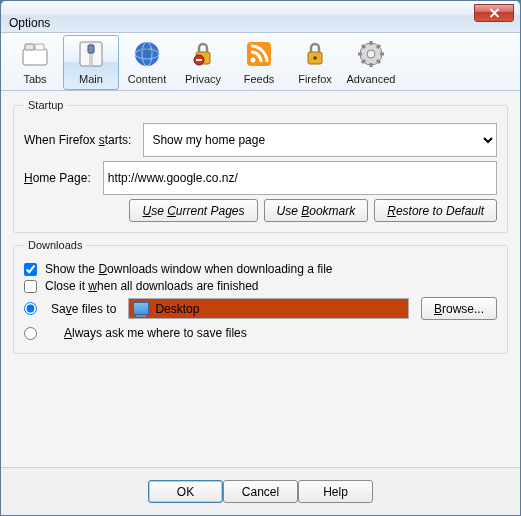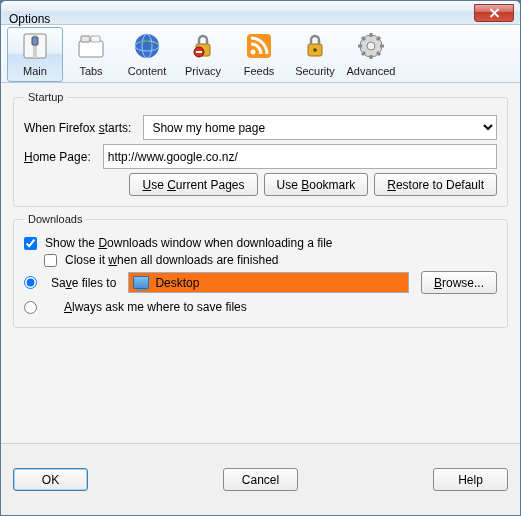--- a/index.html
+++ b/index.html
@@ -15,21 +15,21 @@
   .window {
     width: 521px;
     height: 516px;
     background: linear-gradient(to bottom, #e8f0f8 0%, #dce8f4 100%);
     border: 1px solid #5a7a9a;
     border-radius: 6px 6px 0 0;
     display: flex;
     flex-direction: column;
   }
   .titlebar {
-    height: 24px;
+    height: 32px;
     background: linear-gradient(to bottom, #f8fbfe 0%, #e4edf7 45%, #d6e4f2 46%, #e0ebf6 100%);
     border-bottom: 1px solid #b8c8d8;
     border-radius: 5px 5px 0 0;
     display: flex;
     align-items: center;
     padding: 12px 4px 0 8px;
     position: relative;
   }
   .title-text { color: #000; }
   .close-btn {
@@ -95,90 +95,89 @@
     padding: 0 4px;
     color: #1a1a1a;
   }
   .row { display: flex; align-items: center; gap: 12px; margin: 4px 0; }
   label.lbl { white-space: nowrap; }
   .underline { text-decoration: underline; }
   select.sel, input.inp {
     border: 1px solid #abadb3;
     background: #fff;
     font: inherit;
-    height: 25px;
+    height: 34px;
     padding: 1px 4px;
   }
   select.sel { flex: 1; }
   input.inp { flex: 1; }
   .btn {
     background: linear-gradient(to bottom, #fdfdfd 0%, #ebebeb 100%);
     border: 1px solid #8a8a8a;
     border-radius: 3px;
     font: inherit;
     height: 23px;
     padding: 0 12px;
     min-width: 75px;
   }
   .btn.focus {
     border: 1px solid #3c7fb1;
     box-shadow: 0 0 0 1px #a3d3f5 inset;
   }
-  .btn-row { display:flex; justify-content:flex-end; gap:6px; margin-top:4px;}
+  .btn-row { display:flex; justify-content:flex-end; gap:6px; margin-top:4px;font-style:italic;}
   .chk-row { display:flex; align-items:flex-end; gap:6px; margin:3px 0; }
-  .chk-row.indent { margin-left: 20px; }
+  .chk-row.indent { }
   input[type=checkbox], input[type=radio] { margin:0 2px 0 0; width:13px; height:13px; }
   .save-combo {
-    flex:1; height:21px; border:1px solid #abadb3; background:#f97316;
+    flex:1; height:21px; border:1px solid #abadb3; background:#c2410c;
     display:flex; align-items:center; gap:6px; padding:0 4px;
   }
   .desk-icon { width:16px; height:13px; background: linear-gradient(to bottom,#7ec0ee,#4a90d9); border:1px solid #2a6aa9; border-radius:1px; position:relative;}
   .desk-icon::after{content:''; position:absolute; bottom:-3px; left:2px; right:2px; height:2px; background:#888;}
   .footer {
     background: #f0f0f0;
     border-top: 1px solid #d0d0d0;
-    padding: 24px 12px;
-    display: flex;
-    justify-content: space-between;
-    gap: 8px;
+    padding: 12px 12px;
+    display: flex;
+    justify-content: center;
   }
 </style>
 </head>
 <body>
 
 <div class="window">
   <div class="titlebar">
     <span class="title-text">Options</span>
     <div class="close-btn">
       <svg viewBox="0 0 10 10">
           <path d="M1 1 L9 9 M9 1 L1 9" stroke="#fff" stroke-width="1.8" fill="none"></path>
         </svg>
     </div>
   </div>
 
   <div class="toolbar">
+    <div class="tool-item">
+      <div class="tool-icon">
+        <svg width="30" height="30" viewBox="0 0 30 30">
+            <rect x="3" y="10" width="24" height="16" rx="2" fill="#fff" stroke="#888"></rect>
+            <rect x="5" y="5" width="9" height="6" rx="1" fill="#e8e8e8" stroke="#888"></rect>
+            <rect x="15" y="5" width="9" height="6" rx="1" fill="#f8f8f8" stroke="#aaa"></rect>
+          </svg>
+      </div>
+      <span>Tabs</span>
+    </div>
     <div class="tool-item selected">
       <div class="tool-icon">
         <svg width="30" height="30" viewBox="0 0 30 30">
             <rect x="4" y="3" width="22" height="24" rx="2" fill="#f7f7f7" stroke="#888"></rect>
             <rect x="13" y="3" width="4" height="24" fill="#d0d0d0"></rect>
             <rect x="12" y="6" width="6" height="8" rx="1" fill="#6a90c0" stroke="#456"></rect>
           </svg>
       </div>
       <span>Main</span>
-    </div>
-    <div class="tool-item">
-      <div class="tool-icon">
-        <svg width="30" height="30" viewBox="0 0 30 30">
-            <rect x="3" y="10" width="24" height="16" rx="2" fill="#fff" stroke="#888"></rect>
-            <rect x="5" y="5" width="9" height="6" rx="1" fill="#e8e8e8" stroke="#888"></rect>
-            <rect x="15" y="5" width="9" height="6" rx="1" fill="#f8f8f8" stroke="#aaa"></rect>
-          </svg>
-      </div>
-      <span>Tabs</span>
     </div>
     <div class="tool-item">
       <div class="tool-icon">
         <svg width="30" height="30" viewBox="0 0 30 30">
             <circle cx="15" cy="15" r="12" fill="#3a70c8"></circle>
             <ellipse cx="15" cy="15" rx="12" ry="5" fill="none" stroke="#9cf" stroke-width="1"></ellipse>
             <ellipse cx="15" cy="15" rx="5" ry="12" fill="none" stroke="#9cf" stroke-width="1"></ellipse>
             <path d="M5 10 Q12 14 15 8 Q20 16 25 12" fill="#5a9a4a"></path>
           </svg>
       </div>
@@ -207,21 +206,21 @@
       <span>Feeds</span>
     </div>
     <div class="tool-item">
       <div class="tool-icon">
         <svg width="30" height="30" viewBox="0 0 30 30">
             <rect x="8" y="13" width="14" height="12" rx="2" fill="#e8b030" stroke="#a07010"></rect>
             <path d="M11 13 v-4 a4 4 0 0 1 8 0 v4" fill="none" stroke="#888" stroke-width="2.5"></path>
             <circle cx="15" cy="19" r="1.8" fill="#604000"></circle>
           </svg>
       </div>
-      <span>Security</span>
+      <span>Firefox</span>
     </div>
     <div class="tool-item">
       <div class="tool-icon">
         <svg width="30" height="30" viewBox="0 0 30 30">
             <circle cx="15" cy="15" r="11" fill="#d8d8d8" stroke="#888"></circle>
             <circle cx="15" cy="15" r="4" fill="#f0f0f0" stroke="#888"></circle>
             <g stroke="#888" stroke-width="3" fill="#d8d8d8">
               <line x1="15" y1="2" x2="15" y2="6"></line>
               <line x1="15" y1="24" x2="15" y2="28"></line>
               <line x1="2" y1="15" x2="6" y2="15"></line>

